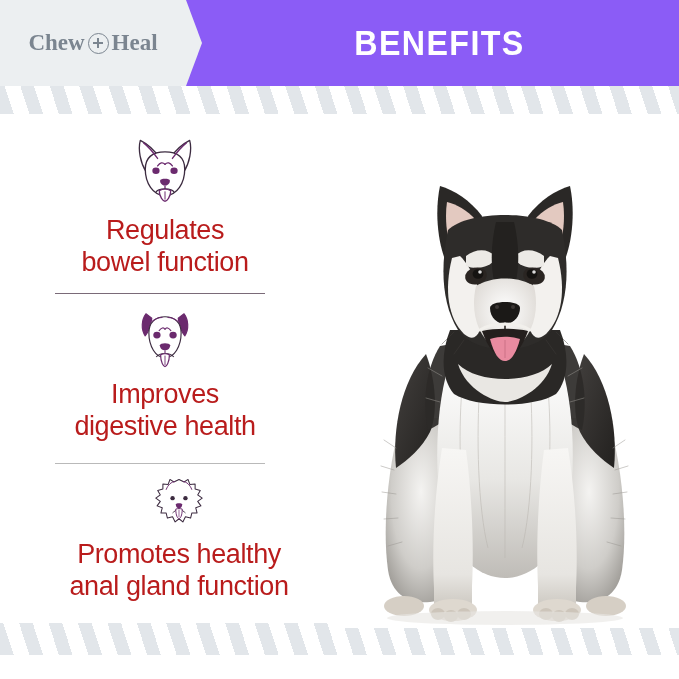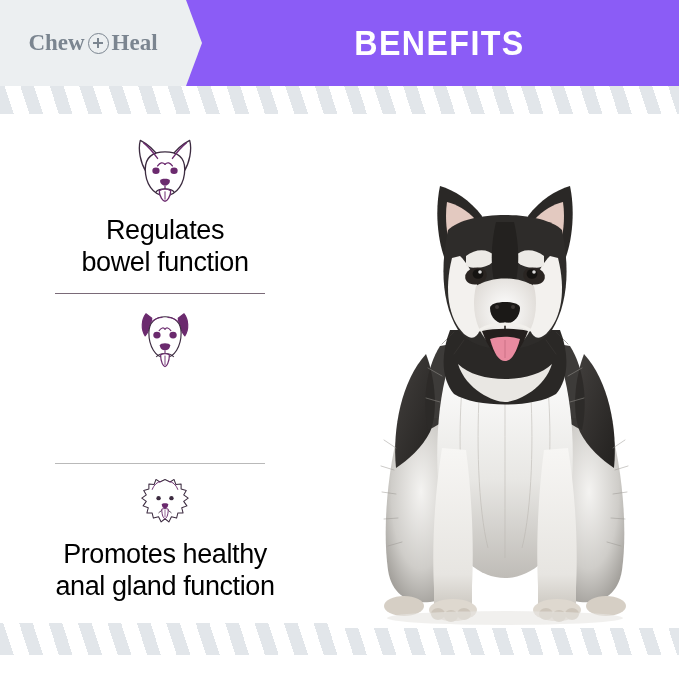--- a/index.html
+++ b/index.html
@@ -83,33 +83,33 @@
   
   .benefits{
     position:absolute;left:0;top:125px;width:330px;height:500px;
   }
   .benefit{
     position:absolute;left:0;width:330px;
     display:flex;flex-direction:column;align-items:center;
   }
   .benefit-1{top:8px;}
   .benefit-2{top:180px;}
-  .benefit-3{top:348px;}
+  .benefit-3{top:348px;padding-left:14px;}
 
   .benefit-icon{
     width:84px;height:74px;
     display:block;
   }
   .benefit-icon.small{width:74px;height:66px;}
   .benefit-icon.tiny{width:66px;height:58px;}
 
   .benefit-text{
     margin-top:8px;
     text-align:center;
-    color:#000000;
+    color:#b91c1c;
     font-family:"Liberation Sans", sans-serif;
     font-size:27px;
     line-height:1.18;
     letter-spacing:-0.4px;
     white-space:pre-line;
   }
 
   .divider{
     position:absolute;
     height:1px;
@@ -192,20 +192,22 @@
         </g>
         <ellipse cx="39" cy="41" rx="5" ry="4.6" fill="#6b2a6e"></ellipse>
         <ellipse cx="61" cy="41" rx="5" ry="4.6" fill="#6b2a6e"></ellipse>
         <path d="M43 55 C43 51 57 51 57 55 C57 60 53 62 50 62 C47 62 43 60 43 55 Z" fill="#6b2a6e"></path>
         <path d="M50 62 L50 66" stroke="#6b2a6e" stroke-width="1.5"></path>
         <path d="M50 66 C44 66 40 68 38 71" fill="none" stroke="#3c2b40" stroke-width="1.4"></path>
         <path d="M50 66 C56 66 60 68 62 71" fill="none" stroke="#3c2b40" stroke-width="1.4"></path>
         <path d="M44 68 C44 78 48 84 50 84 C52 84 56 78 56 68 C52 66 48 66 44 68 Z" fill="#ffffff" stroke="#6b2a6e" stroke-width="1.6"></path>
         <path d="M50 69 L50 82" stroke="#6b2a6e" stroke-width="1.2"></path>
       </svg>
+      <div class="benefit-text">Improves
+digestive health</div>
     </div>
     <div class="divider divider-2"></div>
 
     <div class="benefit benefit-3">
       <svg class="benefit-icon tiny" viewBox="0 0 100 90">
         <path d="M50 10 L58 14 L64 10 L67 18 L75 17 L75 25 L83 27 L79 34 L86 39 L79 44 L84 51 L76 54 L78 62 L70 62 L68 70 L60 68 L56 76 L50 71 L44 76 L40 68 L32 70 L30 62 L22 62 L24 54 L16 51 L21 44 L14 39 L21 34 L17 27 L25 25 L25 17 L33 18 L36 10 L42 14 Z" fill="#ffffff" stroke="#3c2b40" stroke-width="1.6" stroke-linejoin="round"></path>
         <path d="M30 26 C33 18 38 14 44 13" fill="none" stroke="#6b2a6e" stroke-width="1.5"></path>
         <path d="M70 26 C67 18 62 14 56 13" fill="none" stroke="#6b2a6e" stroke-width="1.5"></path>
         <circle cx="40" cy="39" r="3.4" fill="#3c2b40"></circle>
         <circle cx="60" cy="39" r="3.4" fill="#3c2b40"></circle>

